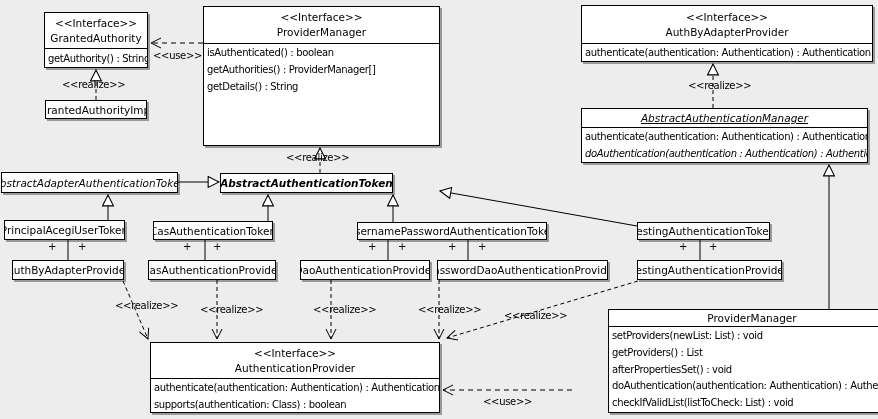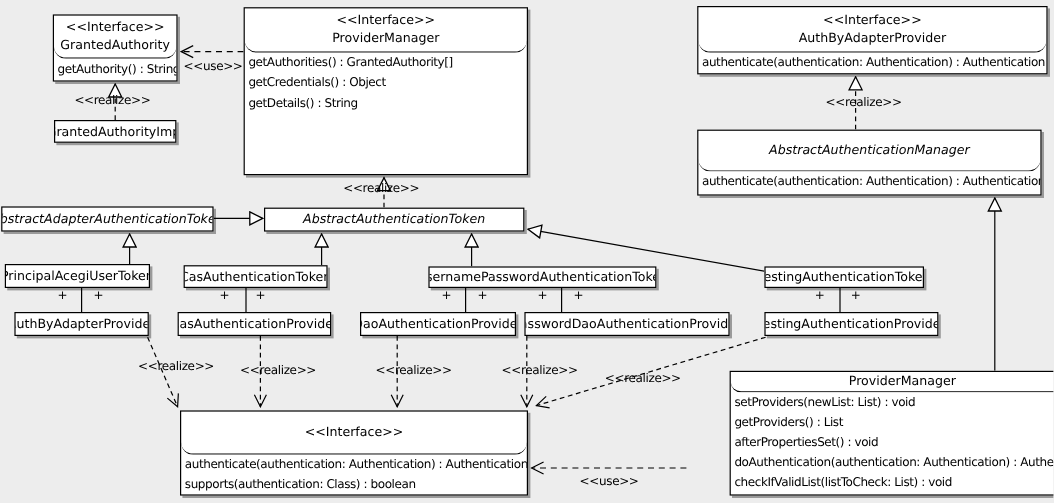--- a/index.html
+++ b/index.html
@@ -1,20 +1,20 @@
 <!DOCTYPE html>
 <html><head>
 <meta charset="utf-8">
 <style>
   html,body{margin:0;padding:0;background:#ededed;font-family:"DejaVu Sans","Liberation Sans",sans-serif;color:#000;}
   #canvas{position:relative;width:878px;height:419px;overflow:hidden;background:#ededed;}
   .box{position:absolute;background:#fff;border:1px solid #000;box-sizing:border-box;
        box-shadow:2px 2px 0 rgba(0,0,0,0.35);z-index:2;overflow:hidden;}
   .hdr{border-bottom:1px solid #000;display:flex;flex-direction:column;justify-content:center;
-       align-items:center;box-sizing:border-box;border-radius:10px;}
+       align-items:center;box-sizing:border-box;}
   .stereo,.cname{font-size:10.5px;line-height:15px;text-align:center;white-space:nowrap;}
   .cname-only{display:flex;align-items:center;justify-content:center;height:100%;
        font-size:10.5px;white-space:nowrap;}
   .methods{padding-top:1px;}
   .m{font-size:10px;letter-spacing:-0.35px;line-height:16.8px;white-space:nowrap;padding-left:3px;}
   .m19{line-height:18px;}
   .it{font-style:italic;}
   .lbl{position:absolute;font-size:10px;letter-spacing:-0.3px;white-space:nowrap;z-index:3;}
   .plus{position:absolute;font-size:10px;line-height:10px;z-index:3;}
   svg.wires{position:absolute;left:0;top:0;z-index:1;}
@@ -73,51 +73,51 @@
   <div class="box" style="left:45px;top:100px;width:102px;height:19px;">
     <div class="cname-only">GrantedAuthorityImpl</div>
   </div>
 
   <div class="box" style="left:203px;top:6px;width:237px;height:140px;">
     <div class="hdr" style="height:37px;">
       <div class="stereo">&lt;&lt;Interface&gt;&gt;</div>
       <div class="cname">ProviderManager</div>
     </div>
     <div class="methods">
-      <div class="m">getAuthorities() : GrantedAuthority[]</div>
-      <div class="m">getCredentials() : Object</div>
+      <div class="m">isAuthenticated() : boolean</div>
+      <div class="m">getAuthorities() : ProviderManager[]</div>
       <div class="m">getDetails() : String</div>
     </div>
   </div>
 
   <div class="box" style="left:581px;top:5px;width:292px;height:57px;">
     <div class="hdr" style="height:38px;">
       <div class="stereo">&lt;&lt;Interface&gt;&gt;</div>
       <div class="cname">AuthByAdapterProvider</div>
     </div>
     <div class="methods">
       <div class="m">authenticate(authentication: Authentication) : Authentication</div>
     </div>
   </div>
 
   <div class="box" style="left:581px;top:108px;width:287px;height:55px;">
-    <div class="hdr" style="height:34px;">
+    <div class="hdr" style="height:19px;text-decoration:underline;">
       <div class="cname it">AbstractAuthenticationManager</div>
     </div>
     <div class="methods">
       <div class="m">authenticate(authentication: Authentication) : Authentication</div>
       <div class="m it">doAuthentication(authentication : Authentication) : Authentication</div>
     </div>
   </div>
 
   <div class="box" style="left:1px;top:172px;width:177px;height:21px;">
     <div class="cname-only it">AbstractAdapterAuthenticationToken</div>
   </div>
 
-  <div class="box" style="left:220px;top:173px;width:217px;height:20px;">
+  <div class="box" style="left:220px;top:173px;width:173px;height:20px;font-weight:bold;">
     <div class="cname-only it">AbstractAuthenticationToken</div>
   </div>
 
   <div class="box" style="left:4px;top:220px;width:121px;height:20px;">
     <div class="cname-only">PrincipalAcegiUserToken</div>
   </div>
 
   <div class="box" style="left:153px;top:221px;width:120px;height:19px;">
     <div class="cname-only">CasAuthenticationToken</div>
   </div>
@@ -146,20 +146,21 @@
     <div class="cname-only">PasswordDaoAuthenticationProvider</div>
   </div>
 
   <div class="box" style="left:637px;top:260px;width:145px;height:20px;">
     <div class="cname-only">TestingAuthenticationProvider</div>
   </div>
 
   <div class="box" style="left:150px;top:342px;width:290px;height:71px;">
     <div class="hdr" style="height:36px;">
       <div class="stereo">&lt;&lt;Interface&gt;&gt;</div>
+      <div class="cname">AuthenticationProvider</div>
     </div>
     <div class="methods">
       <div class="m">authenticate(authentication: Authentication) : Authentication</div>
       <div class="m">supports(authentication: Class) : boolean</div>
     </div>
   </div>
 
   <div class="box" style="left:572px;top:309px;width:288px;height:104px;margin-left:36px;">
     <div class="hdr" style="height:17px;">
       <div class="cname" style="line-height:14px;">ProviderManager</div>

